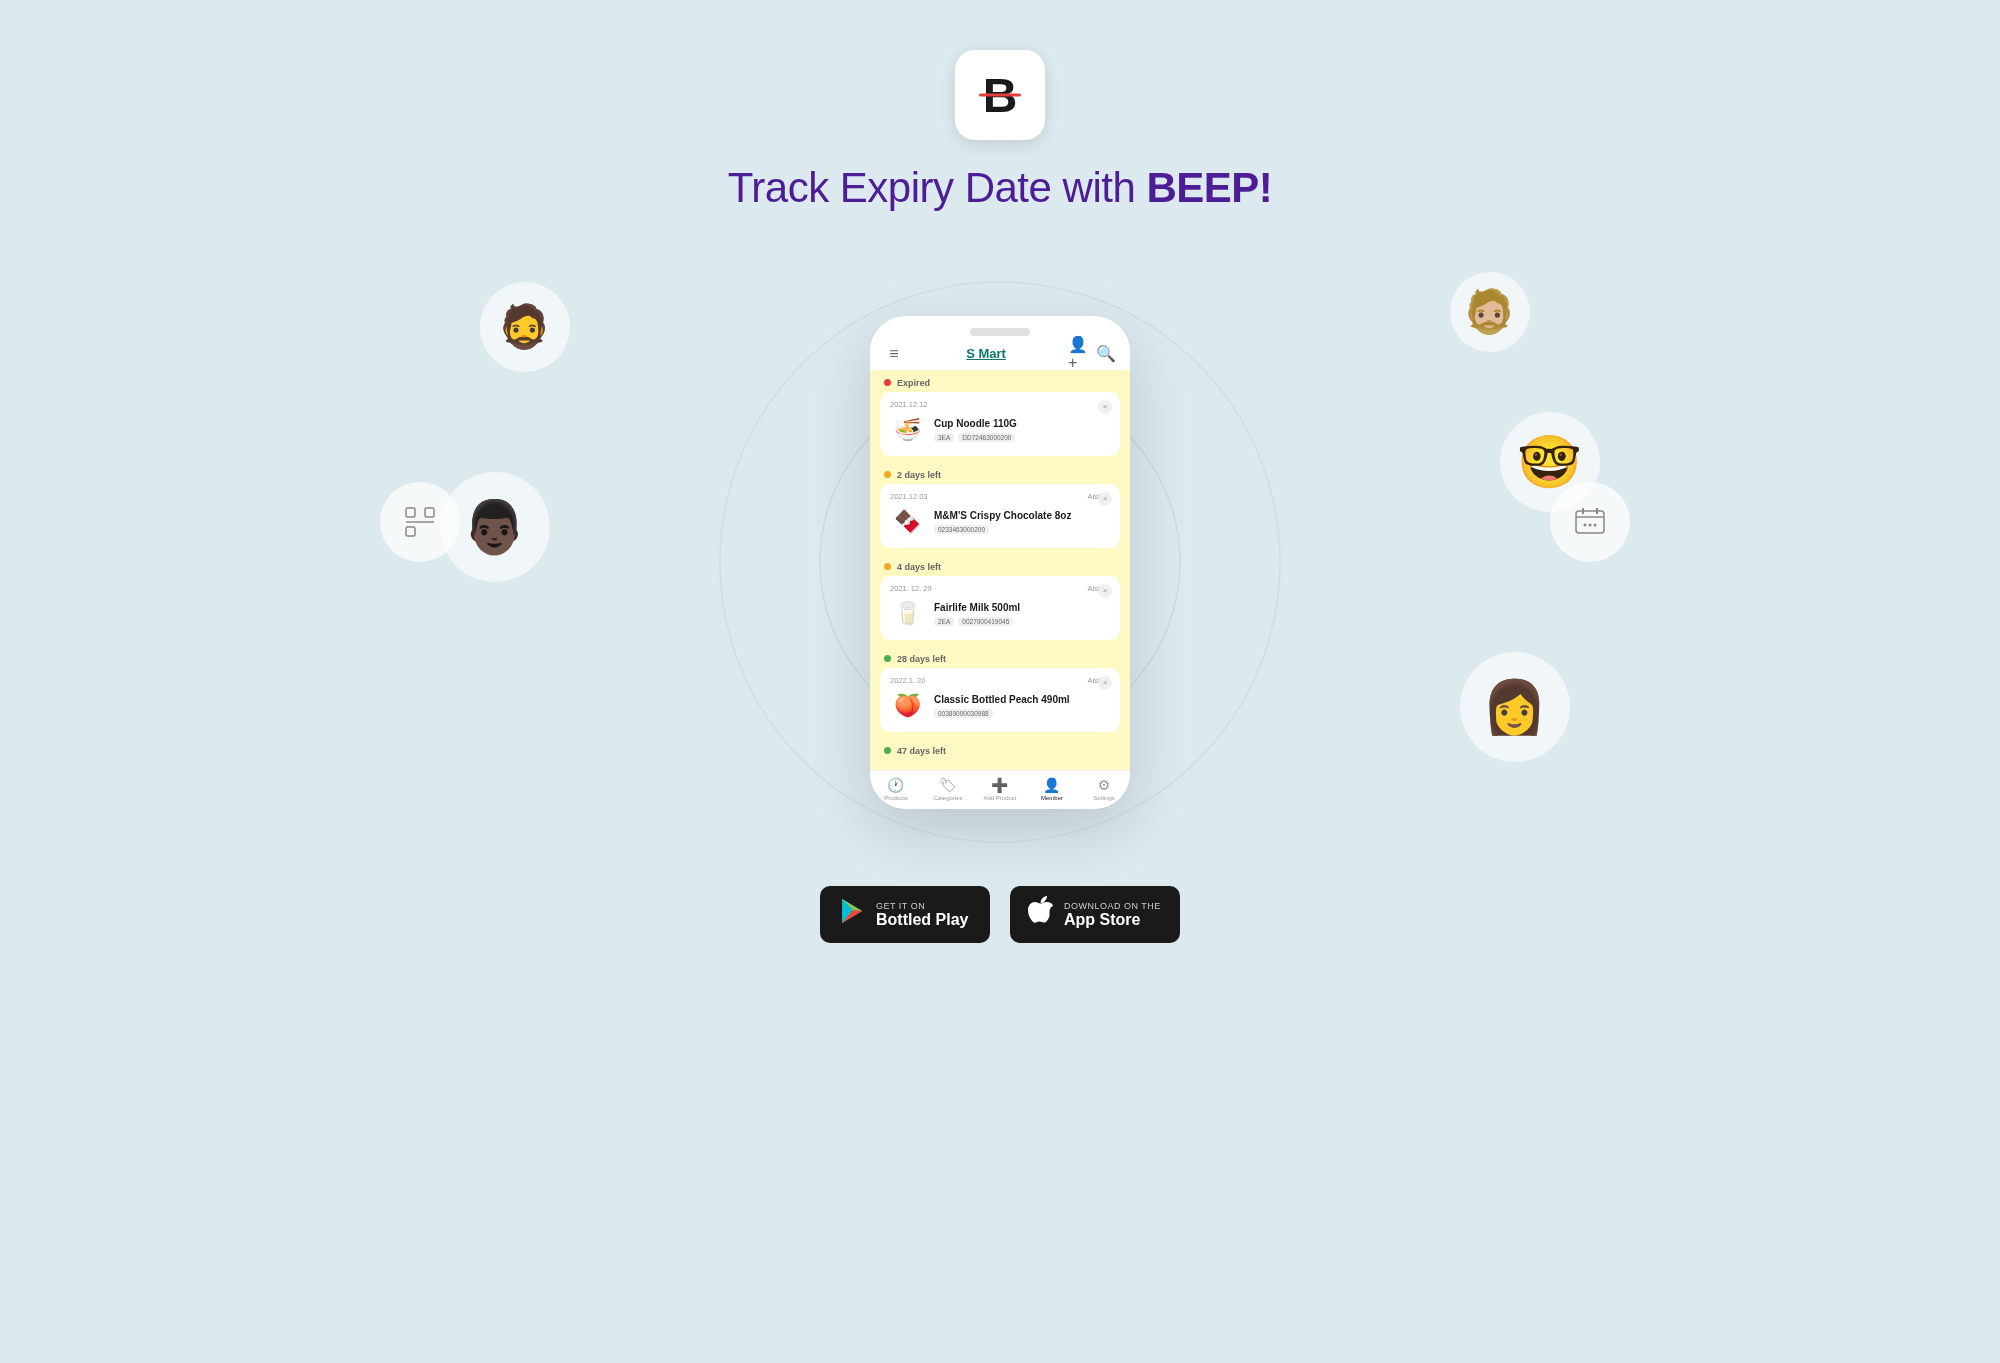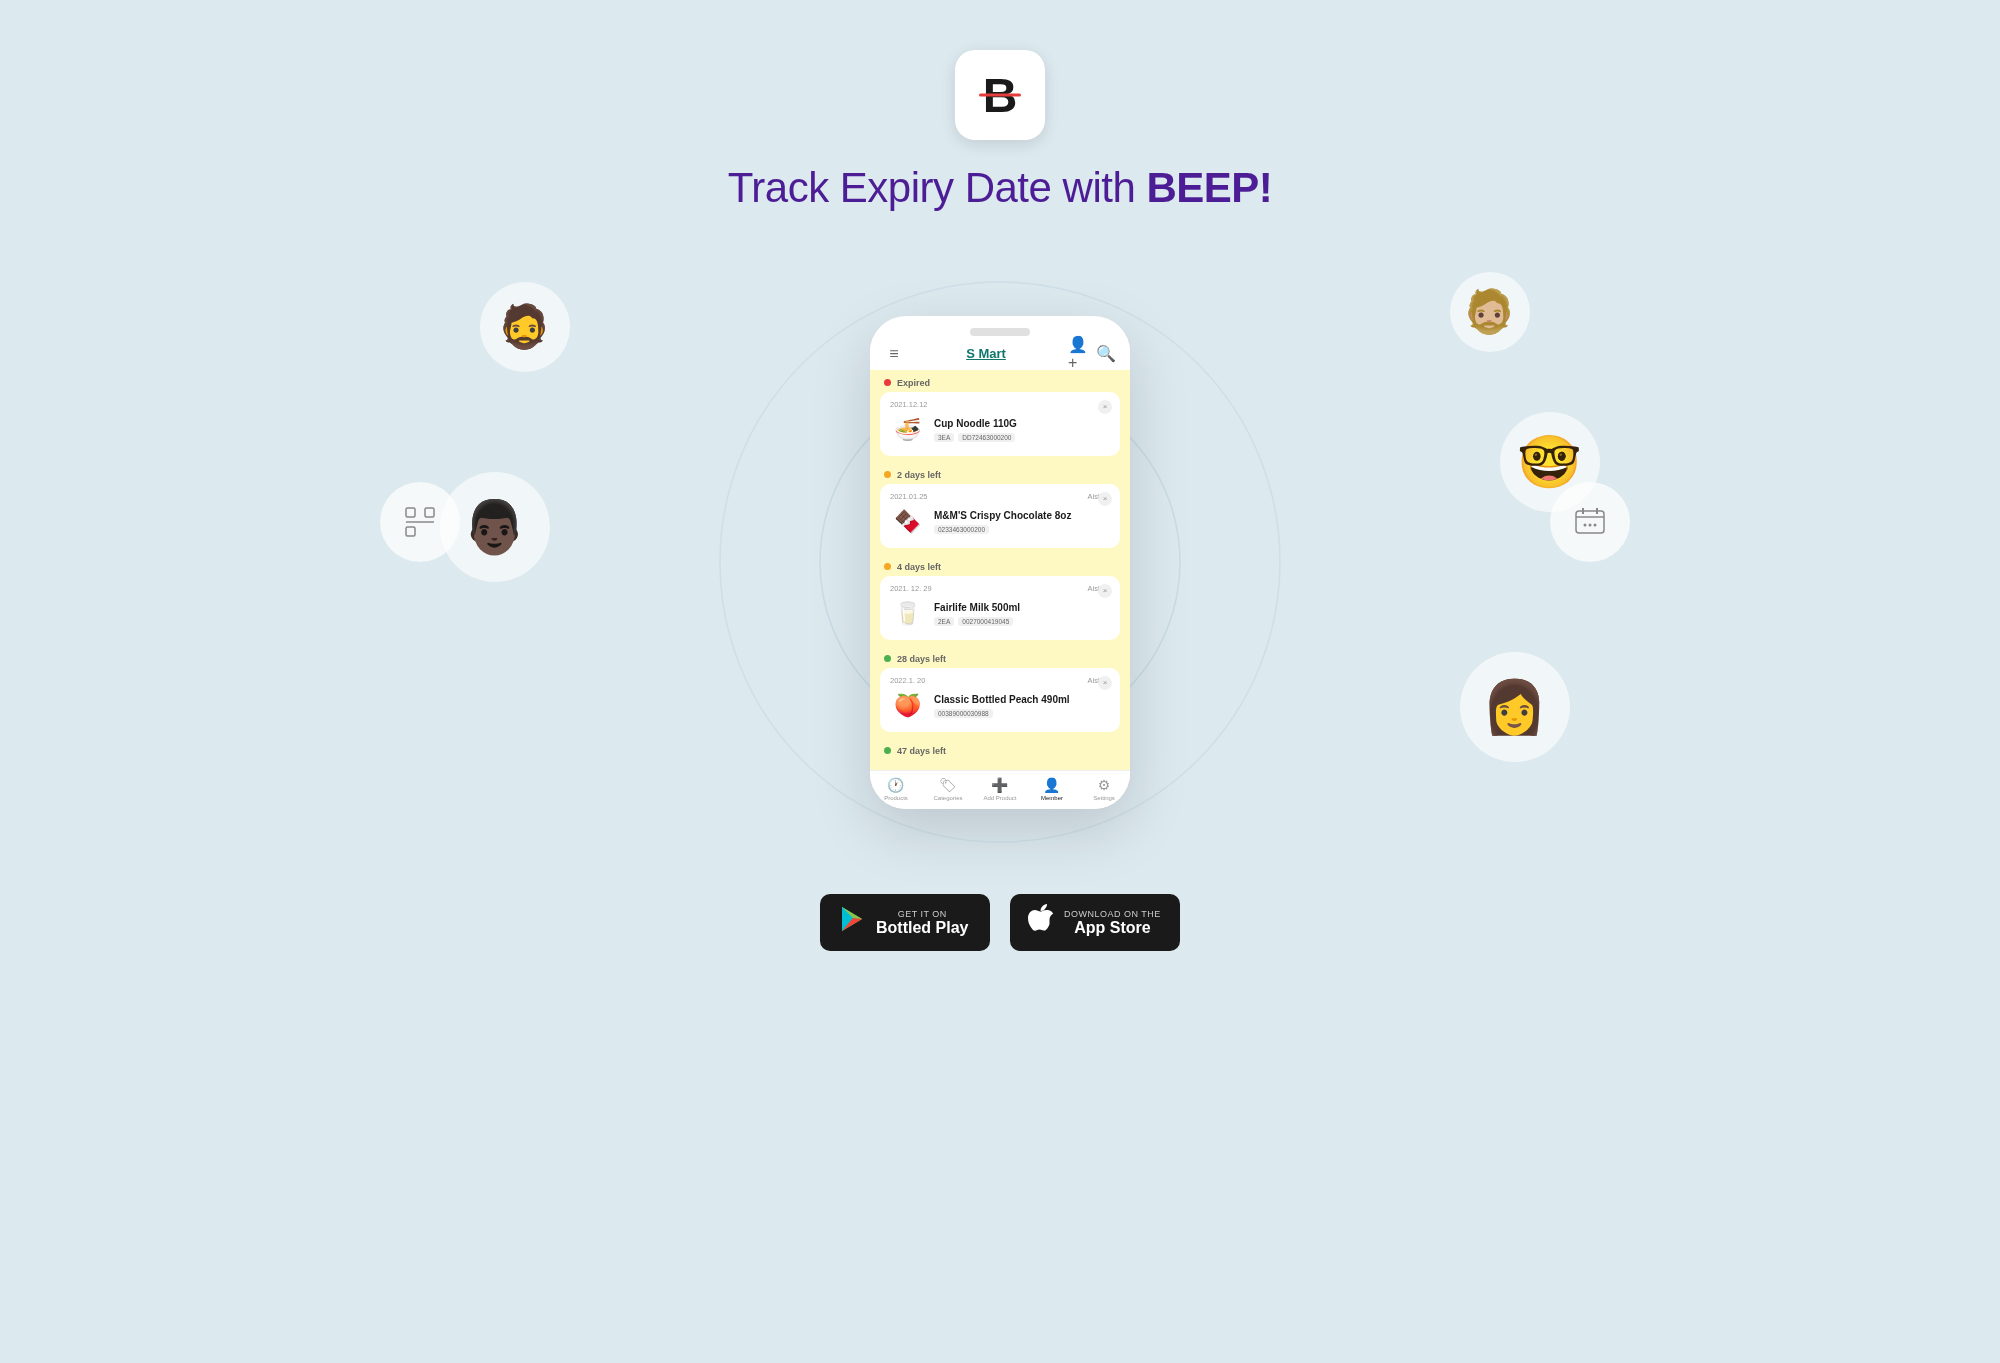--- a/index.html
+++ b/index.html
@@ -348,22 +348,21 @@
     }
 
     .nav-label.active {
       color: #1a1a1a;
     }
 
     
     .store-badges {
       display: flex;
       gap: 20px;
-      margin-top: 32px;
-      text-align: center;
+      margin-top: 24px;
     }
 
     .store-badge {
       background: #1a1a1a;
       border-radius: 10px;
       padding: 10px 18px;
       display: flex;
       align-items: center;
       gap: 10px;
       cursor: pointer;
@@ -512,21 +511,21 @@
           </div>
           <div class="close-btn">×</div>
         </div>
 
         <div class="section-label">
           <div class="dot dot-orange"></div>
           <span>2 days left</span>
         </div>
         <div class="product-card">
           <div class="product-date-row">
-            <span class="product-date">2021.01.25</span>
+            <span class="product-date">2021.12.03</span>
             <span class="product-aisle">Aisle 3</span>
           </div>
           <div class="product-main">
             <div class="product-img">🍫</div>
             <div class="product-info">
               <div class="product-name">M&amp;M'S Crispy Chocolate 8oz</div>
               <div class="product-tags">
                 <span class="tag">0233463000200</span>
               </div>
             </div>

